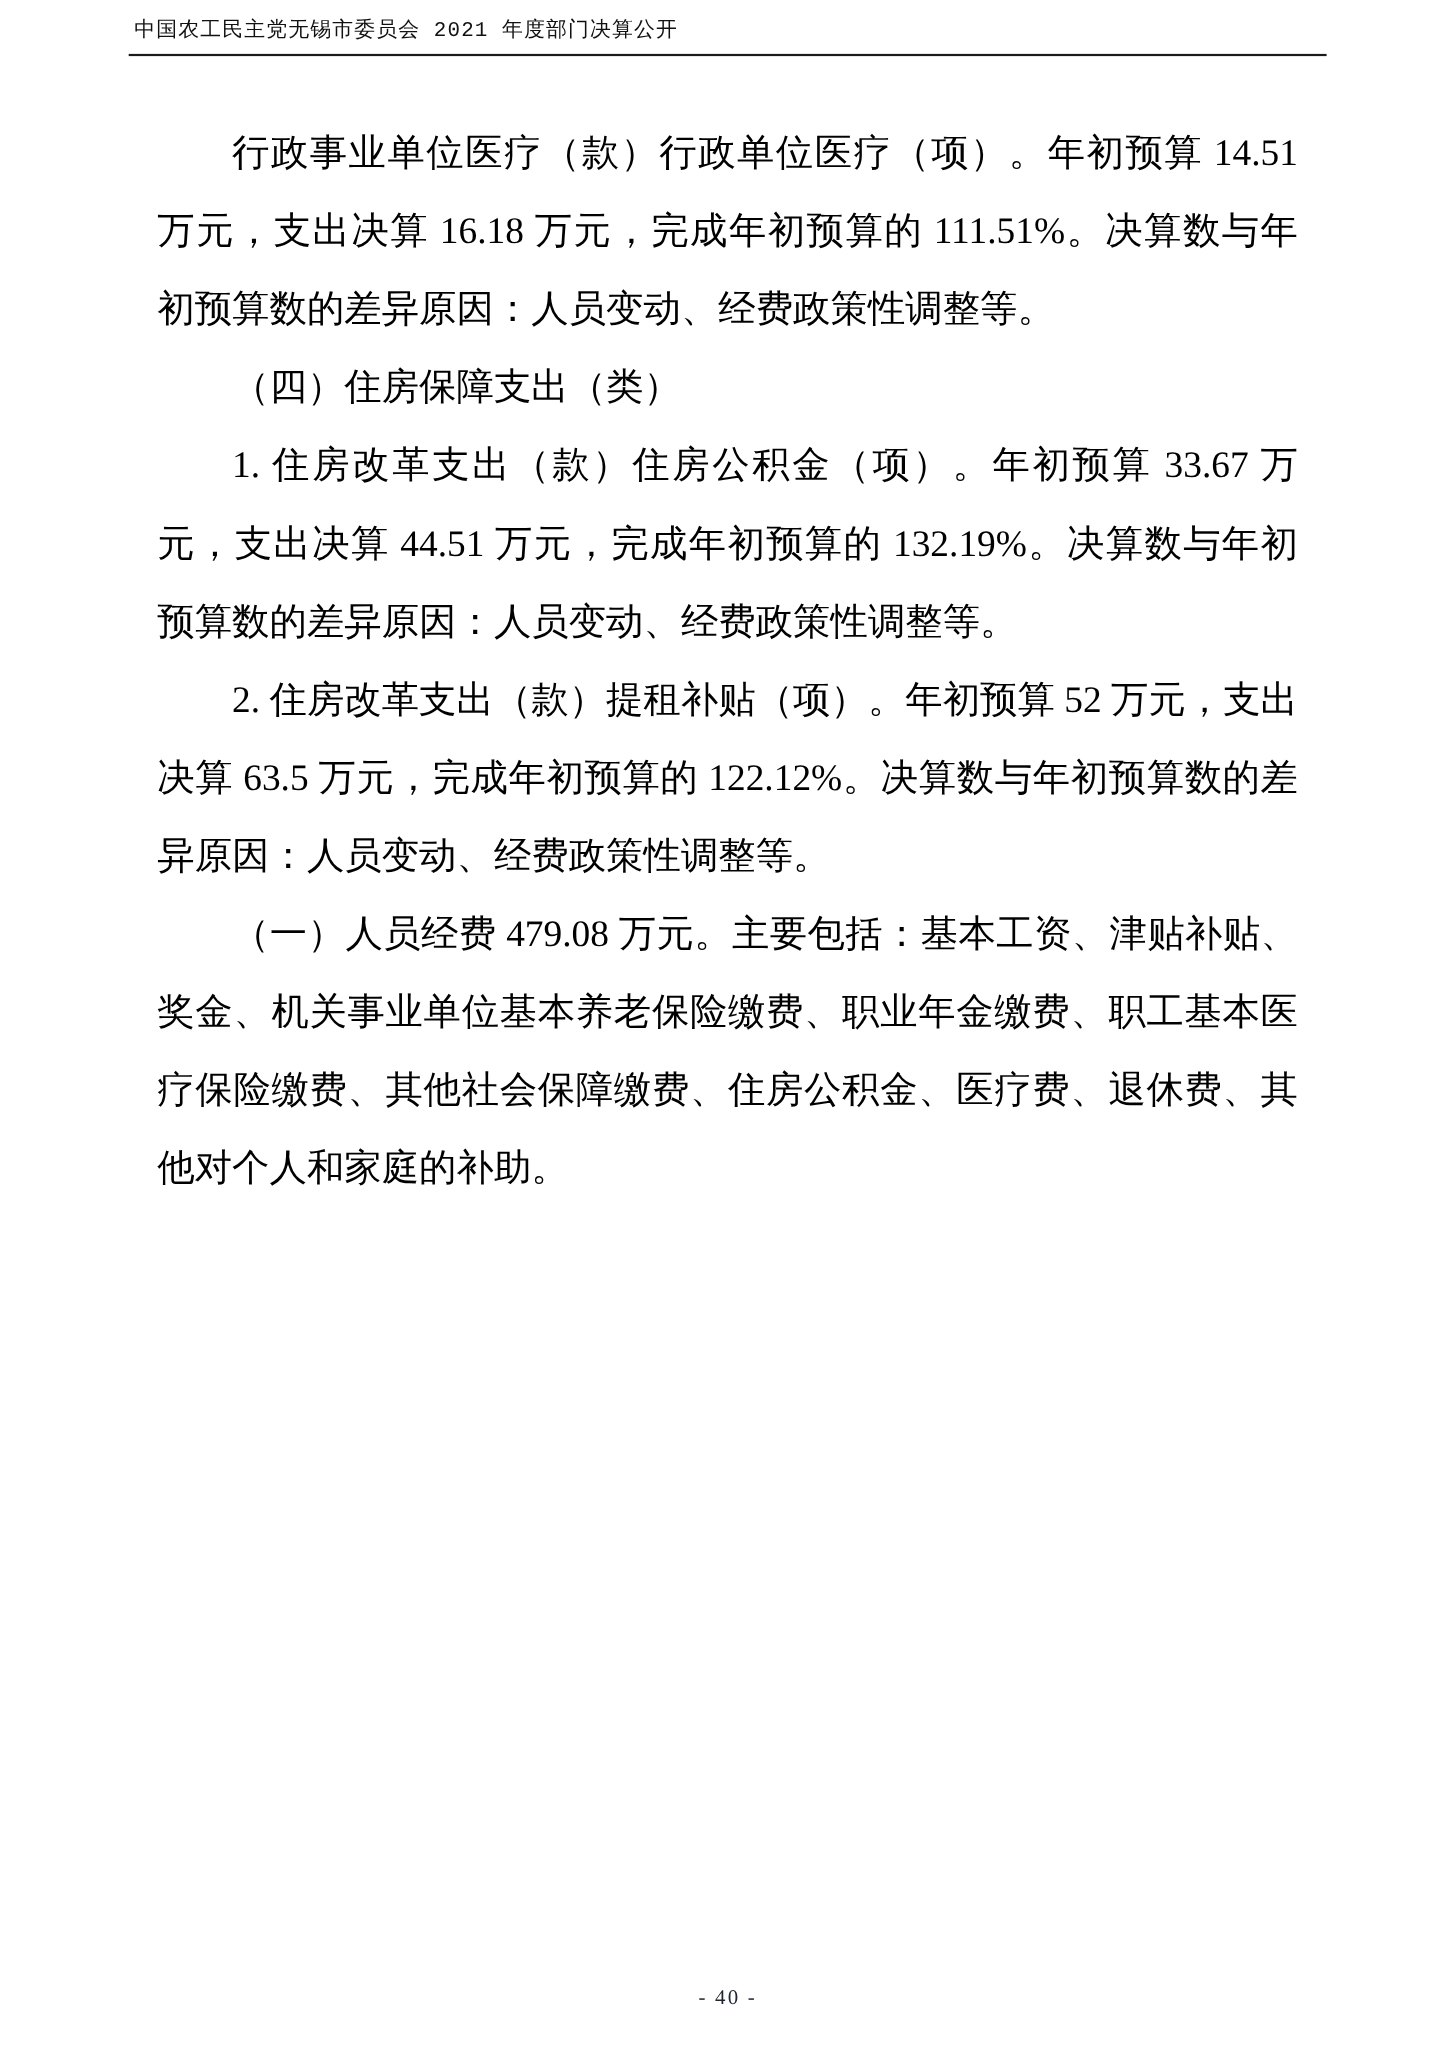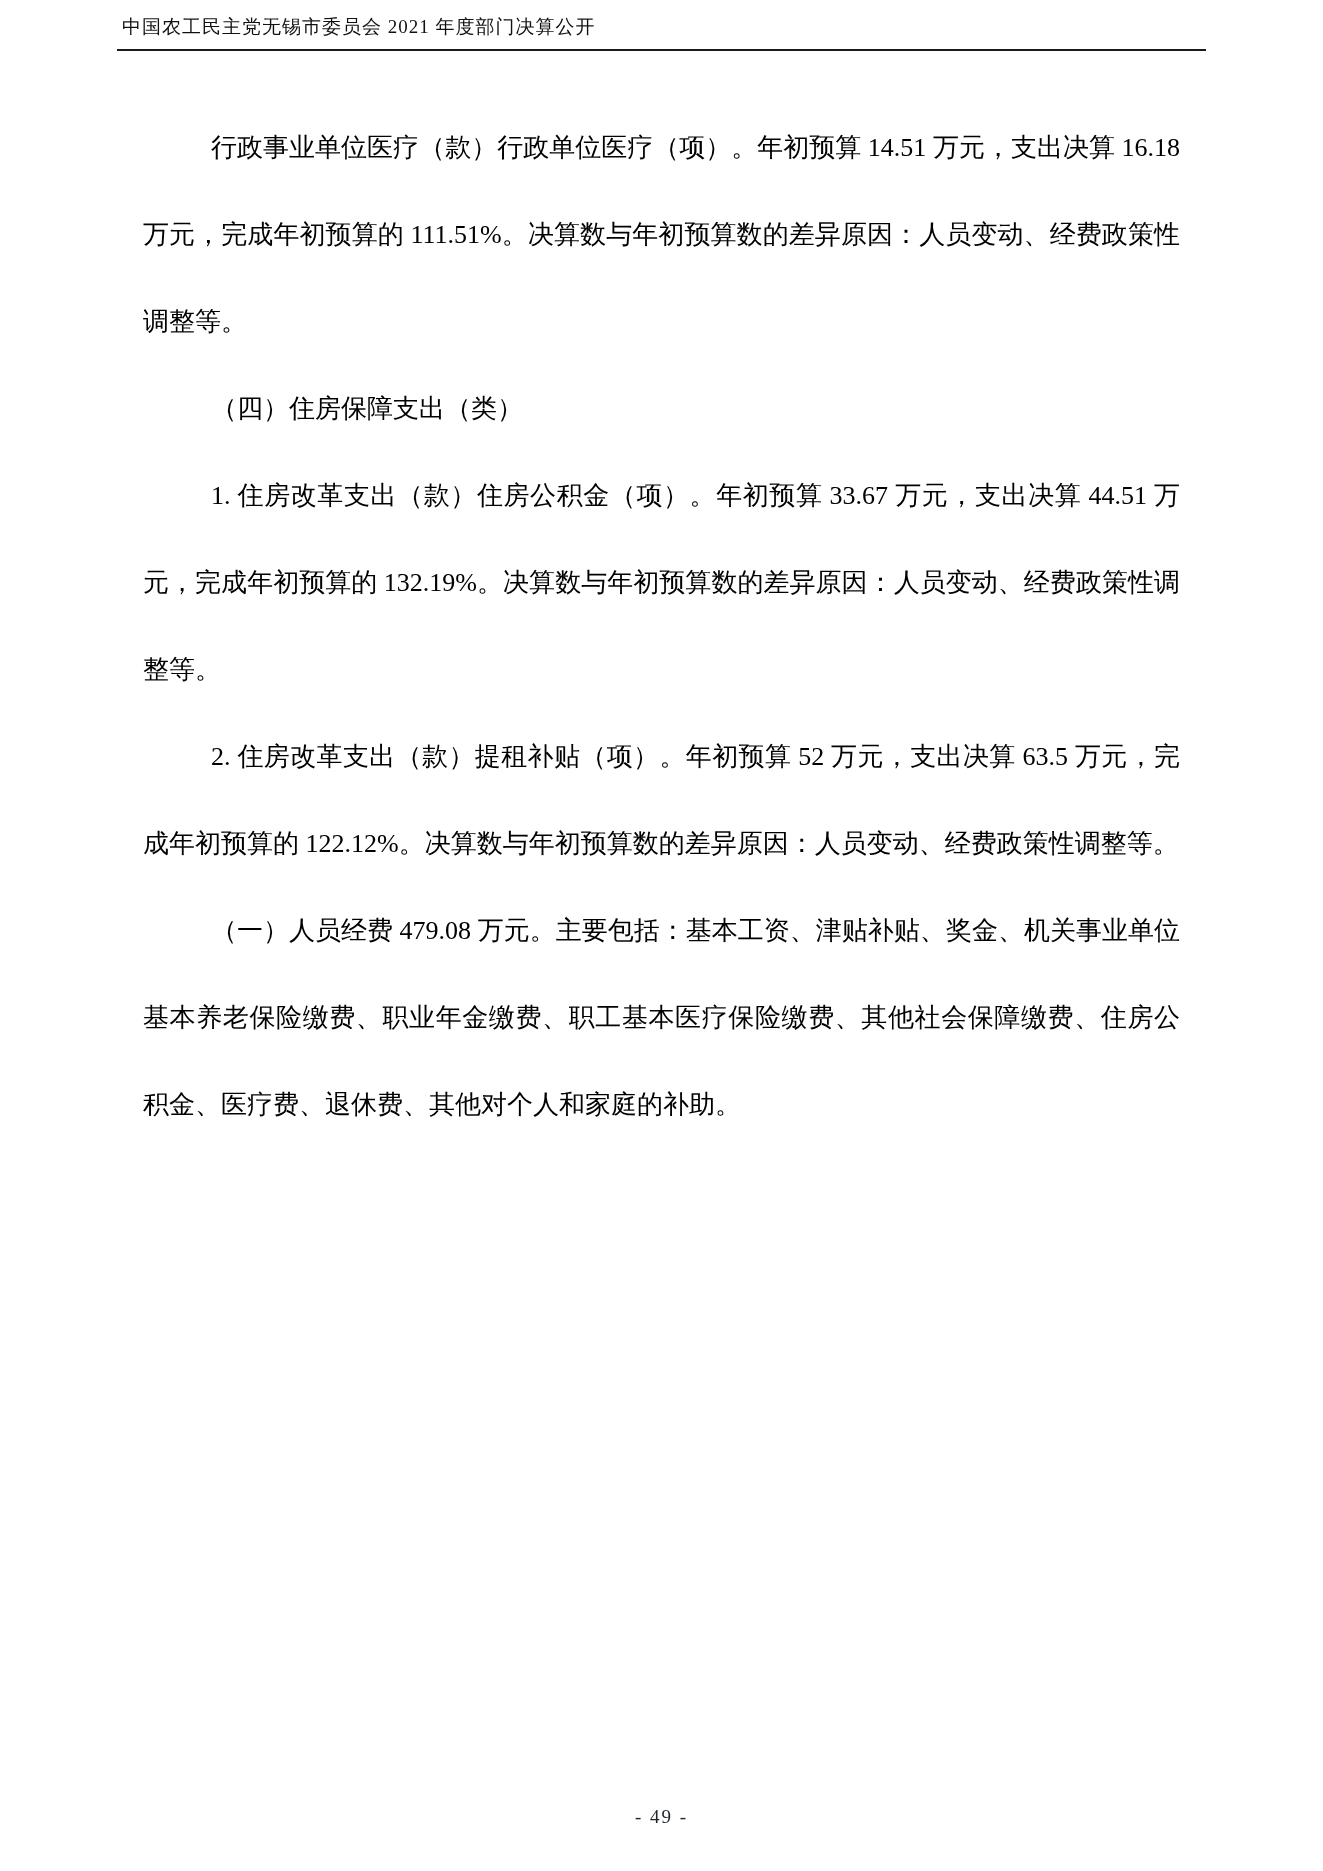--- a/index.html
+++ b/index.html
@@ -22,28 +22,29 @@
     top: 14px;
     width: 1089px;
     border-bottom: 2px solid #1a1a1a;
     padding-bottom: 9px;
   }
   .doc-header .header-title {
     font-size: 19px;
     letter-spacing: 1px;
     color: #111111;
     padding-left: 5px;
+    font-family: Liberation Mono, monospace;
   }
   .doc-body {
     position: absolute;
     left: 143px;
     top: 104px;
     width: 1037px;
-    font-size: 26px;
-    line-height: 87px;
+    font-size: 34px;
+    line-height: 71px;
     text-align: justify;
     text-justify: inter-character;
     word-break: normal;
   }
   .para {
     margin: 0;
     text-indent: 68px;
     text-align: justify;
     text-align-last: left;
   }
@@ -76,16 +77,16 @@
 
   <div class="doc-body">
       <p class="para"><span class="seg">行政事业单位医疗（款）行政单位医疗（项）。年初预算 14.51 万元，支出决算 16.18 万元，完成年初预算的 111.51%。决算数与年初预算数的差异原因：人员变动、经费政策性调整等。</span></p>
       <p class="para heading"><span class="seg bold">（四）住房保障支出（类）</span></p>
       <p class="para"><span class="seg">1. 住房改革支出（款）住房公积金（项）。年初预算 33.67 万元，支出决算 44.51 万元，完成年初预算的 132.19%。决算数与年初预算数的差异原因：人员变动、经费政策性调整等。</span></p>
       <p class="para"><span class="seg">2. 住房改革支出（款）提租补贴（项）。年初预算 52 万元，支出决算 63.5 万元，完成年初预算的 122.12%。决算数与年初预算数的差异原因：人员变动、经费政策性调整等。</span></p>
       <p class="para"><span class="seg bold">（一）人员经费 479.08 万元。</span><span class="seg">主要包括：基本工资、津贴补贴、奖金、机关事业单位基本养老保险缴费、职业年金缴费、职工基本医疗保险缴费、其他社会保障缴费、住房公积金、医疗费、退休费、其他对个人和家庭的补助。</span></p>
     </div>
 
   <div class="doc-footer">
-    <span>- 49 -</span>
+    <span>- 40 -</span>
   </div>
 
 </div>
 
 </body></html>

